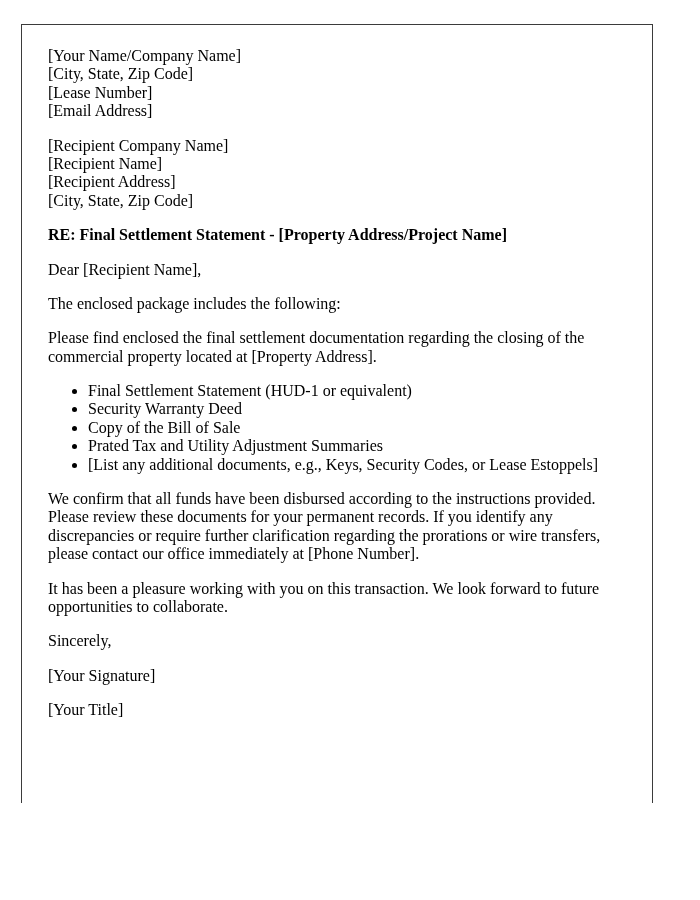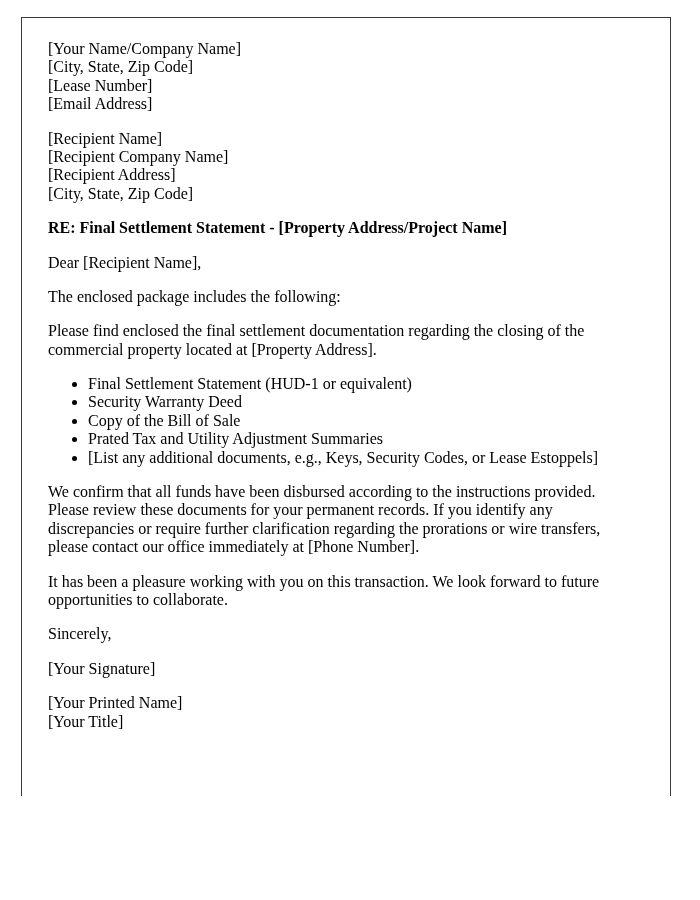--- a/index.html
+++ b/index.html
@@ -14,28 +14,28 @@
     background: #ffffff;
     overflow: hidden;
     font-family: "Liberation Serif", "DejaVu Serif", serif;
     font-size: 16px;
     line-height: 1.15;
     color: #000000;
   }
   .letter-frame {
     position: absolute;
     left: 21px;
-    top: 17px;
+    top: 24px;
     width: 586px;               
     height: 772px;
     border-top: 1px solid #3b3b3b;
     border-left: 1px solid #3b3b3b;
     border-right: 1px solid #3b3b3b;
     border-bottom: none;
-    padding: 6px 36px 0 26px;
+    padding: 6px 18px 0 26px;
     background: #ffffff;
     overflow: hidden;
   }
   .pblock {
     margin: 16px 0;
   }
   .pblock .line {
     display: block;
   }
   .para {
@@ -63,22 +63,22 @@
 
     <div class="pblock">
       <span class="line">[Your Name/Company Name]</span>
       <span class="line">[City, State, Zip Code]</span>
       <span class="line">[Lease Number]</span>
       <span class="line">[Email Address]</span>
     </div>
 
 
     <div class="pblock">
+      <span class="line">[Recipient Company Name]</span>
       <span class="line">[Recipient Name]</span>
-      <span class="line">[Recipient Company Name]</span>
       <span class="line">[Recipient Address]</span>
       <span class="line">[City, State, Zip Code]</span>
     </div>
 
     <p class="subject">RE: Final Settlement Statement - [Property Address/Project Name]</p>
 
     <p class="para">Dear [Recipient Name],</p>
 
     <p class="para">The enclosed package includes the following:</p>
 
@@ -94,18 +94,17 @@
 
     <p class="para">We confirm that all funds have been disbursed according to the instructions provided. Please review these documents for your permanent records. If you identify any discrepancies or require further clarification regarding the prorations or wire transfers, please contact our office immediately at [Phone Number].</p>
 
     <p class="para">It has been a pleasure working with you on this transaction. We look forward to future opportunities to collaborate.</p>
 
     <p class="para">Sincerely,</p>
 
     <p class="para">[Your Signature]</p>
 
     <div class="pblock">
-      <span class="line">[Your Printed Name]</span>
       <span class="line">[Your Title]</span>
     </div>
 
   </div>
 </div>
 
 </body></html>

